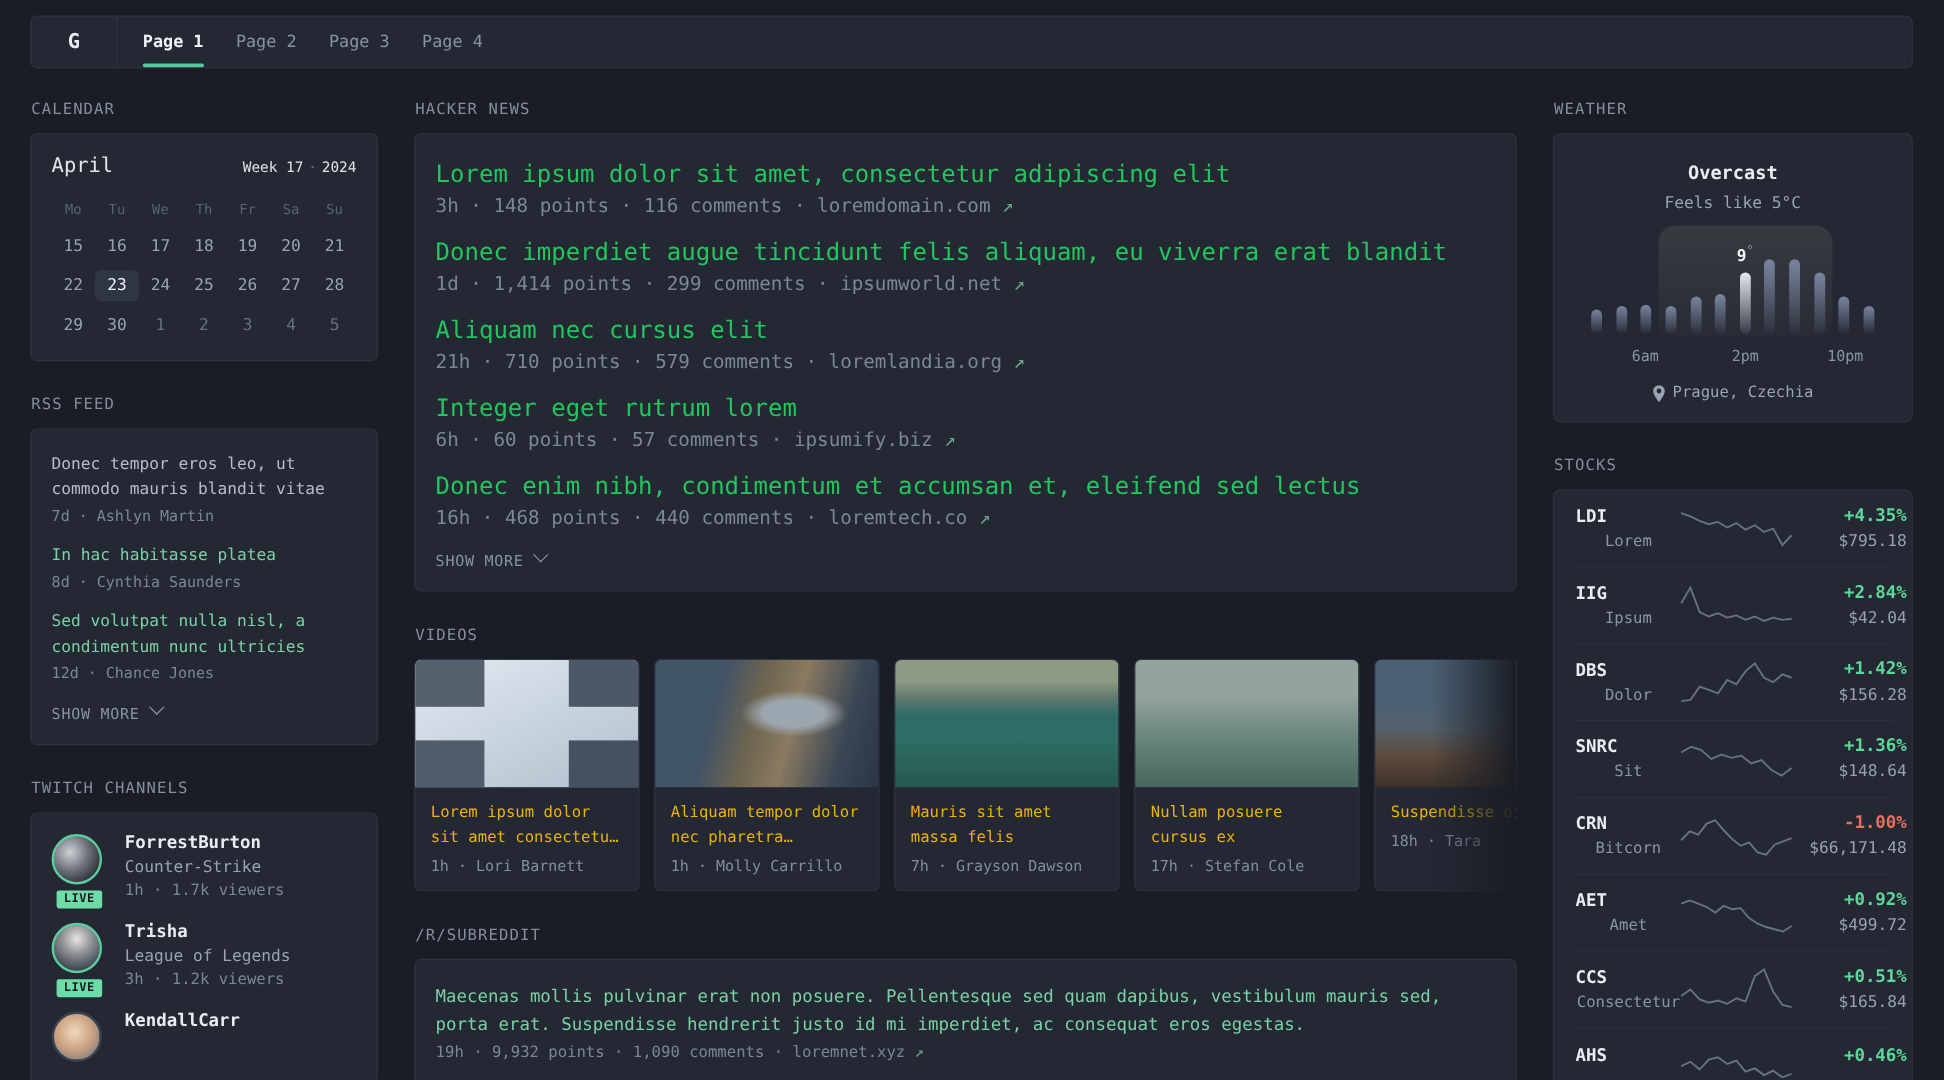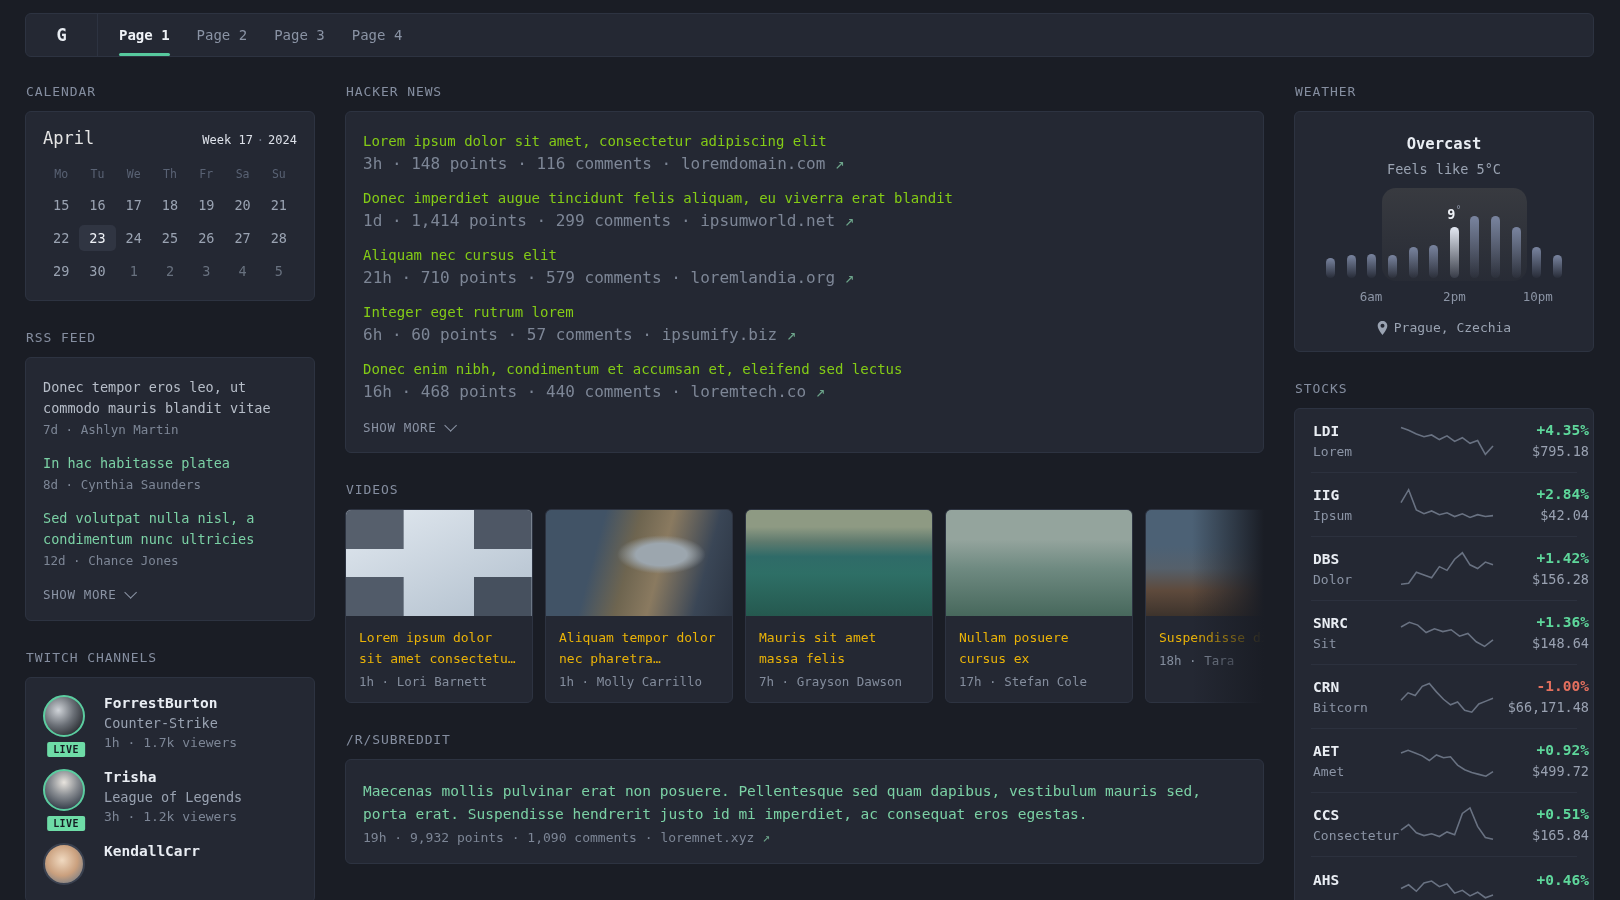--- a/index.html
+++ b/index.html
@@ -42,24 +42,24 @@
   .cal-cell.outside{color:#68717f;}
 
   
   .feed{padding:3px 17px 17px;}
   .feed-item{margin-top:16px;cursor:pointer;}
   .feed-title{font-size:13.5px;line-height:21px;color:#7bd1a5;}
   .feed-item.visited .feed-title{color:#b7bec9;}
   .feed-meta{font-size:12.5px;color:#7d8696;margin-top:3px;}
   .hn{padding:4px 17px 16px;}
   .hn-item{margin-top:17px;cursor:pointer;}
-  .hn-title{font-size:14px;color:#84cc16;}
+  .hn-title{font-size:20px;color:#22c55e;}
   .hn-meta{font-size:16px;color:#7d8696;margin-top:5px;}
   .ext{color:#6da58b;}
-  .show-more{display:inline-flex;align-items:center;gap:8px;font-size:12.5px;
+  .show-more{display:inline-flex;gap:8px;font-size:12.5px;
     letter-spacing:.05em;color:#8a93a4;margin-top:19px;cursor:pointer;}
   .chev{width:9px;height:9px;border-right:1.5px solid #8a93a4;border-bottom:1.5px solid #8a93a4;
     transform:rotate(45deg) translateY(-3px);}
 
   
   .tw{padding:17px;display:flex;flex-direction:column;gap:19px;}
   .tw-row{display:flex;gap:15px;cursor:pointer;}
   .tw-avwrap{position:relative;width:46px;flex:none;}
   .tw-avatar{width:42px;height:42px;border-radius:50%;border:2px solid #5bcda0;}
   .tw-row.offline .tw-avatar{border-color:#3a4150;}
@@ -119,21 +119,21 @@
   .wx-loc{margin-top:15px;font-size:13px;color:#9aa3b2;display:flex;
     align-items:center;justify-content:center;gap:6px;}
   .pin{flex:none;}
 
   
   .stocks{padding:0 16px;}
   .stock-row{display:flex;align-items:center;padding:13px 2px;border-top:1px solid #2c313e;cursor:pointer;}
   .stock-row:first-child{border-top:none;}
   .stock-left{width:88px;flex:none;}
   .stock-ticker{font-size:14.5px;font-weight:bold;color:#e9edf3;}
-  .stock-name{font-size:13px;color:#8b94a5;margin-top:5px;min-height:13px;}
+  .stock-name{font-size:13px;color:#8b94a5;margin-top:5px;min-height:13px;text-align:center;}
   .stock-spark{flex:1;display:flex;justify-content:center;}
   svg.spark{width:92px;height:37px;overflow:visible;}
   svg.spark polyline{fill:none;stroke:#7b8496;stroke-width:1.7;opacity:.8;}
   .stock-right{width:96px;flex:none;text-align:right;}
   .stock-change{font-size:14.5px;font-weight:bold;color:#5ed79b;}
   .stock-change.down{color:#e4705e;}
   .stock-price{font-size:13.5px;color:#99a1b1;margin-top:5px;min-height:13px;}
 </style>
 </head>
 <body>

